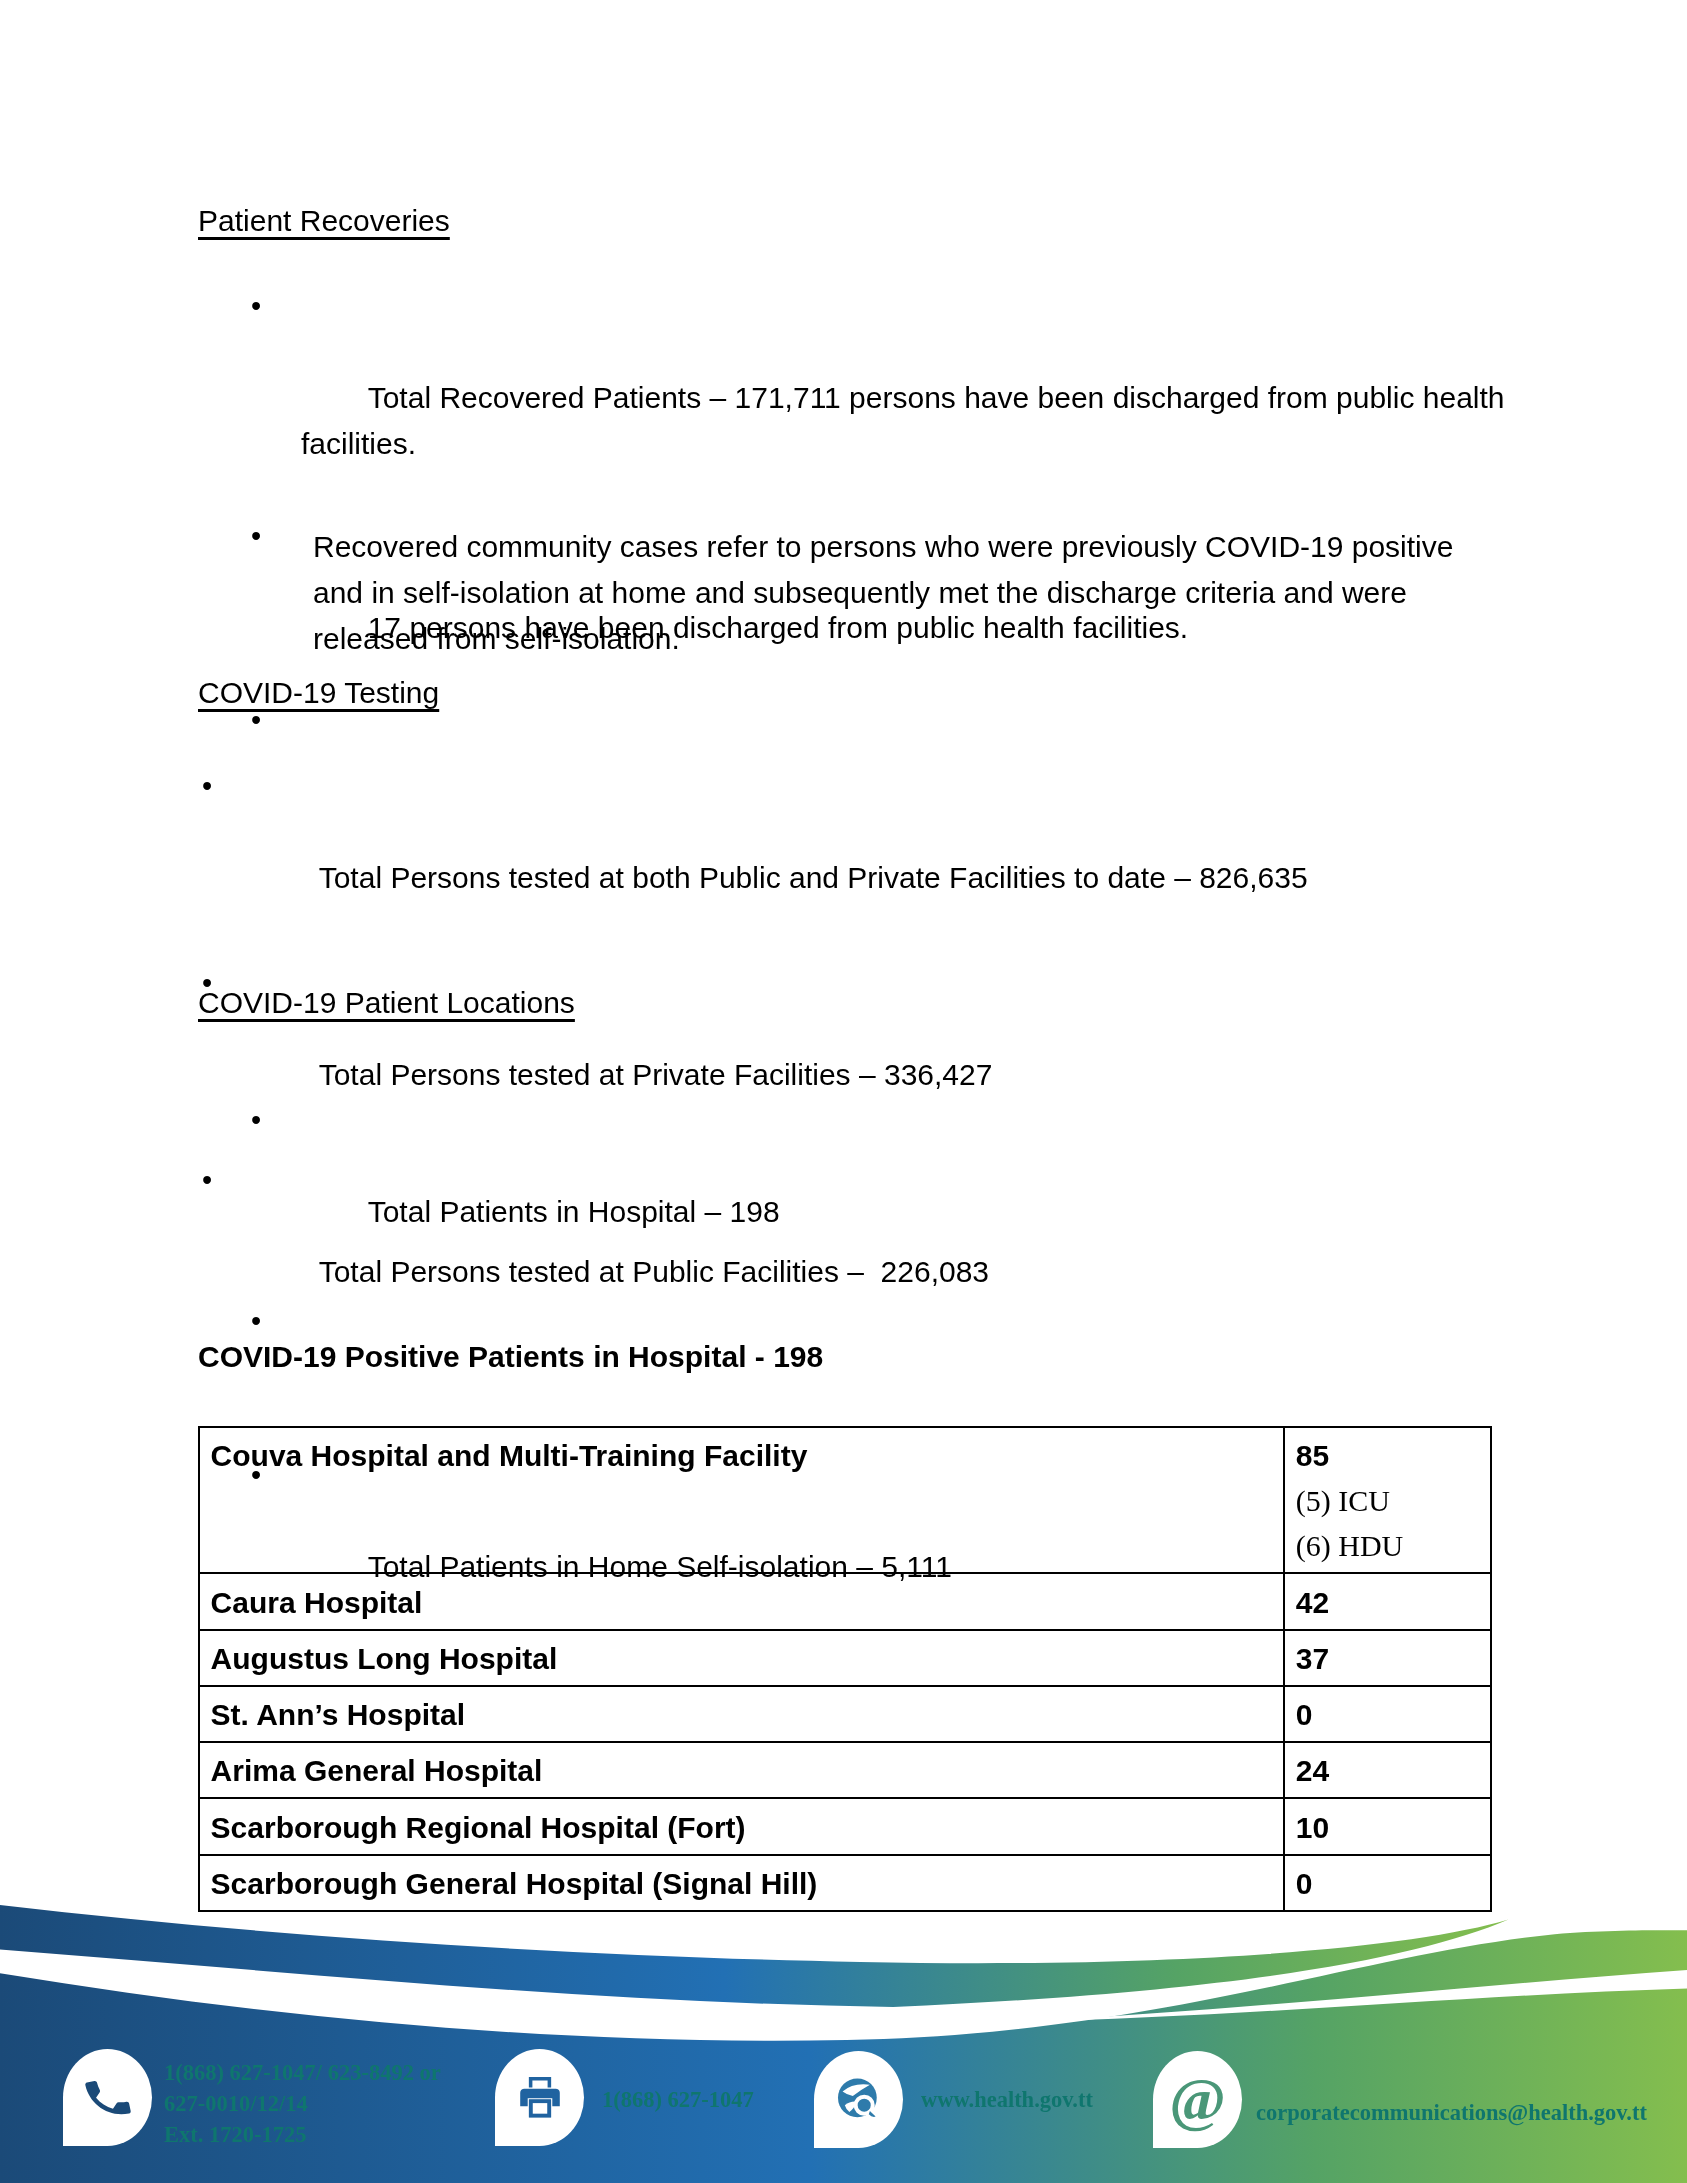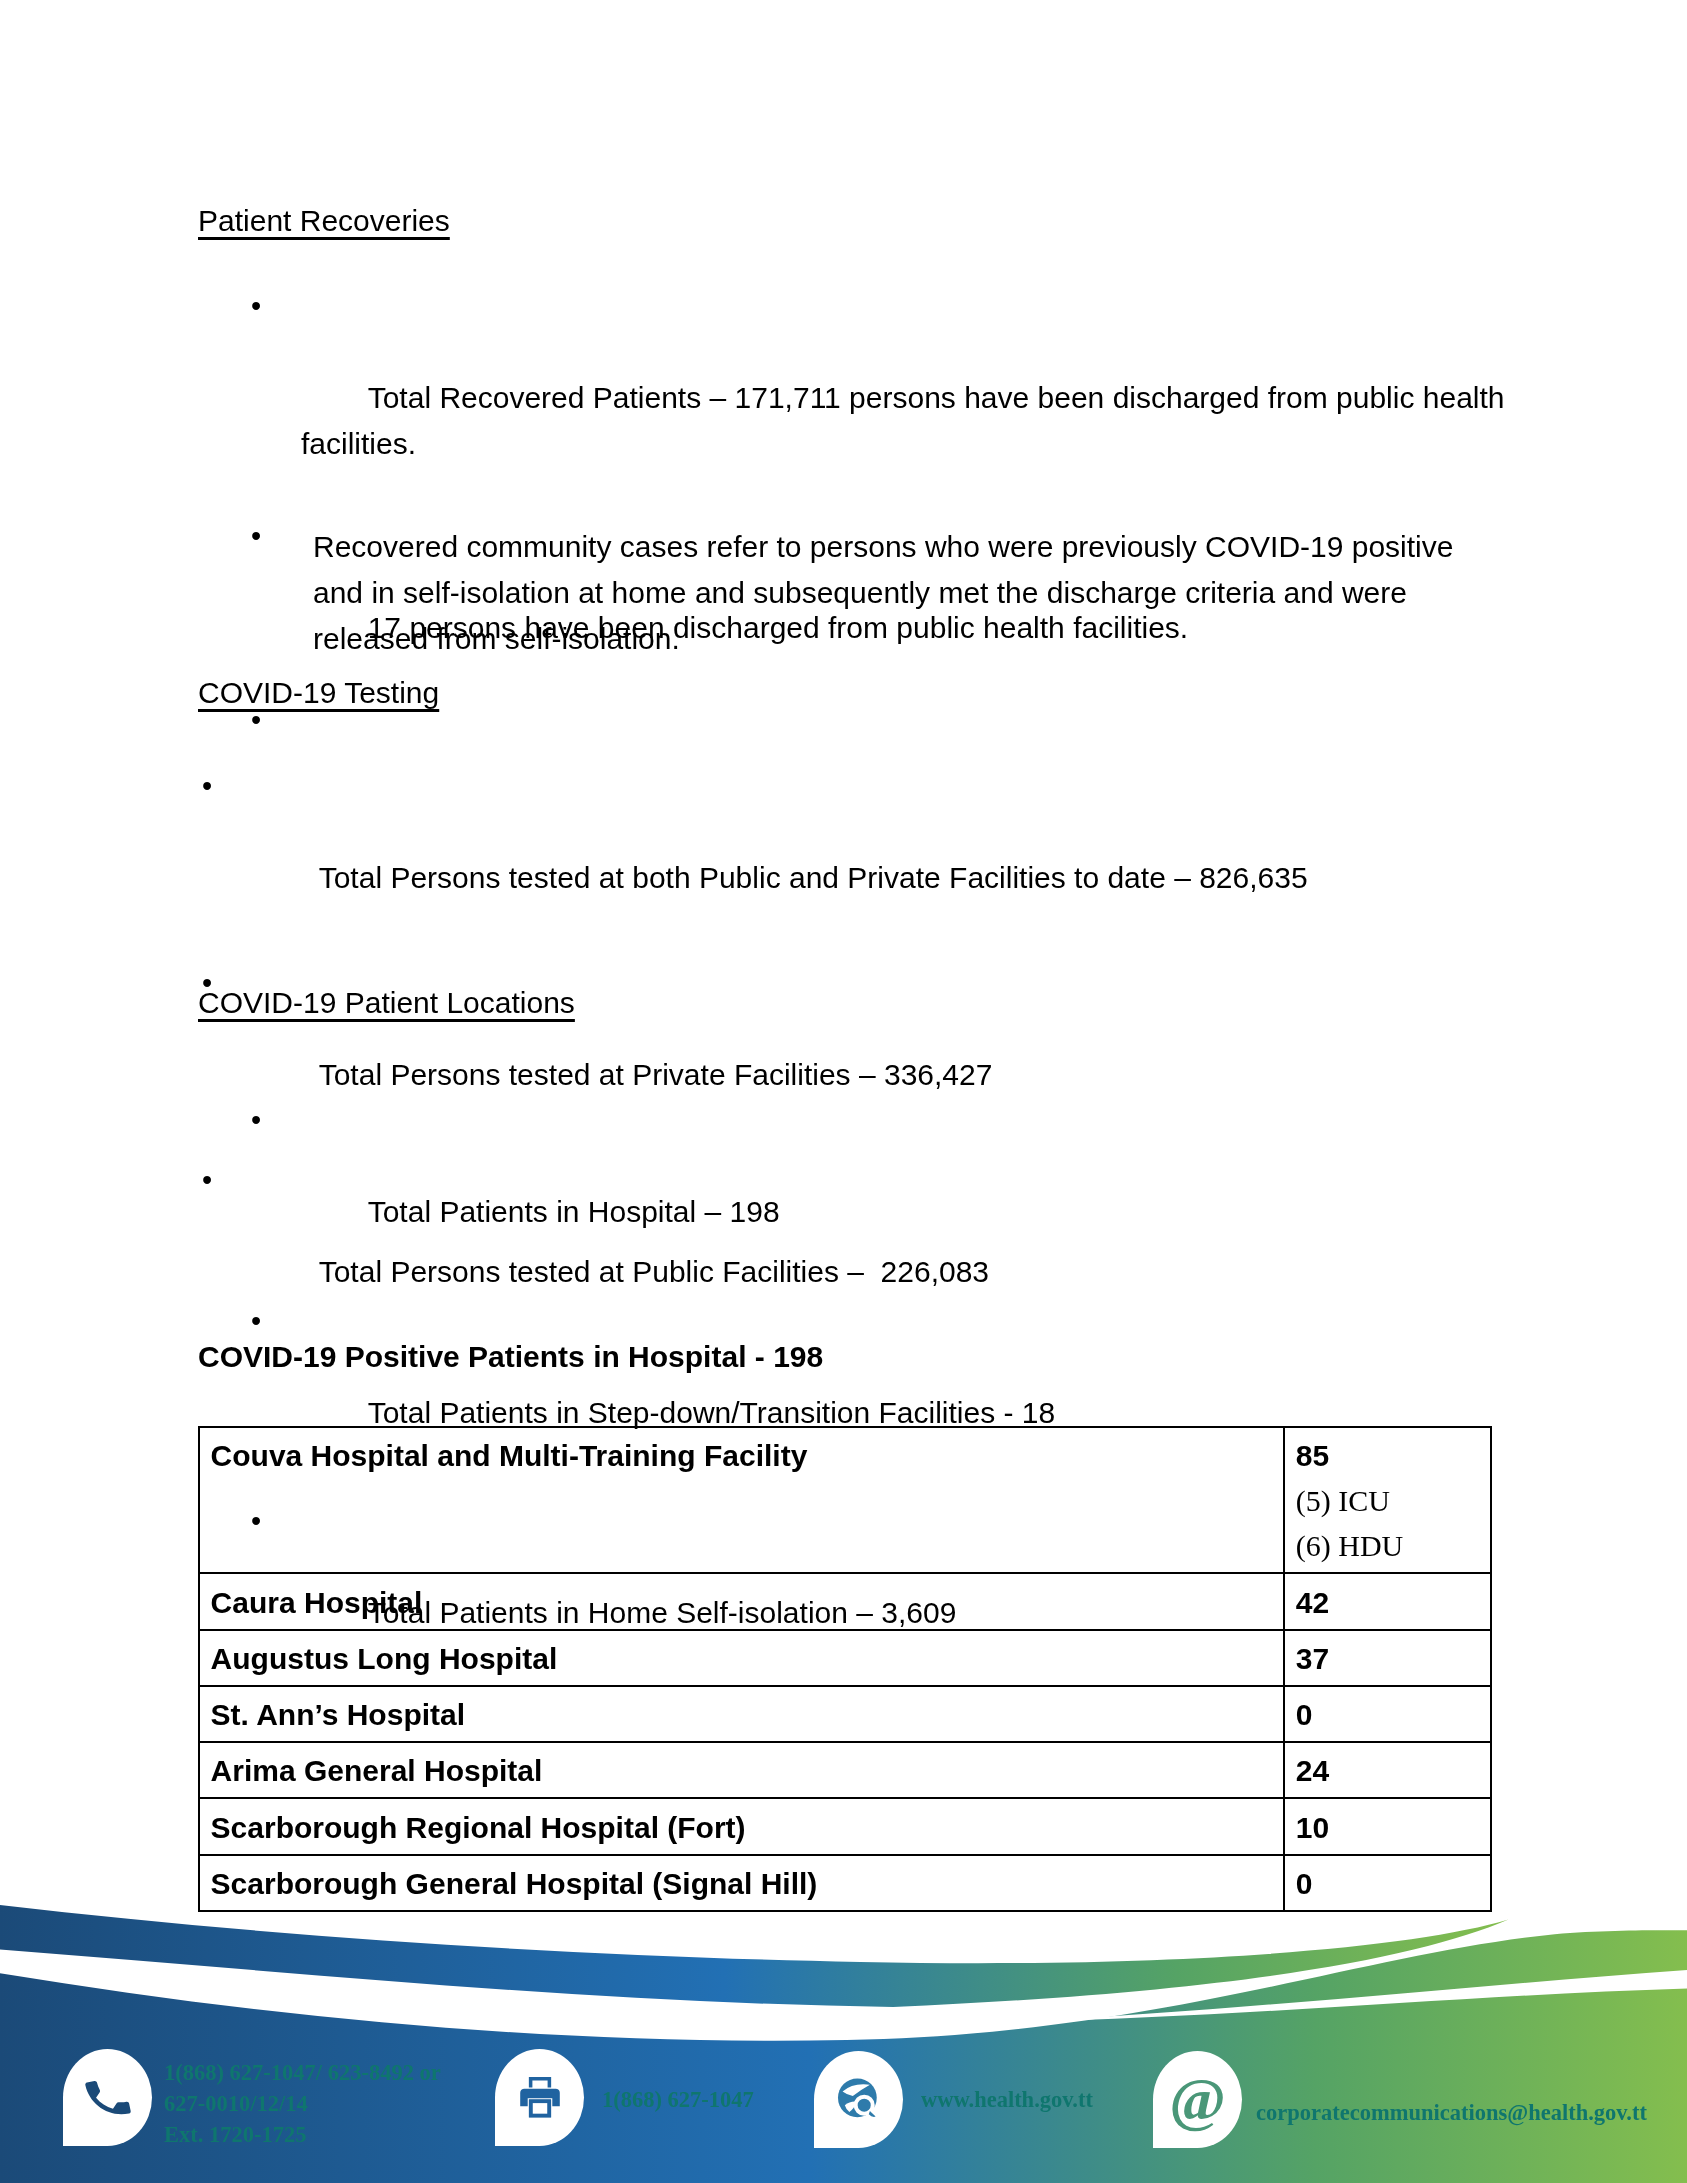--- a/index.html
+++ b/index.html
@@ -144,26 +144,25 @@
 
   <div class="blist list-locations" style="left:251px;top:1097px;">
 
       <div class="li">
         <span class="dot">•</span>
         <span>Total Patients in Hospital – 198</span>
       </div>
 
       <div class="li">
         <span class="dot">•</span>
-        <span>Total Patients in Step-down/Transition Facilities - 18</span>
-      </div>
-
-      <div class="li">
-        <span class="dot">•</span>
-        <span>Total Patients in Home Self-isolation – 3,609</span>
+      </div>
+
+      <div class="li">
+        <span class="dot">•</span>
+        <span>Total Patients in Home Self-isolation – 5,111</span>
       </div>
     </div>
 
   <div class="table-title">COVID-19 Positive Patients in Hospital - 198</div>
 
   <table class="hosp">
     <tbody>
 
         <tr>
           <td class="c1">Couva Hospital and Multi-Training Facility</td>

